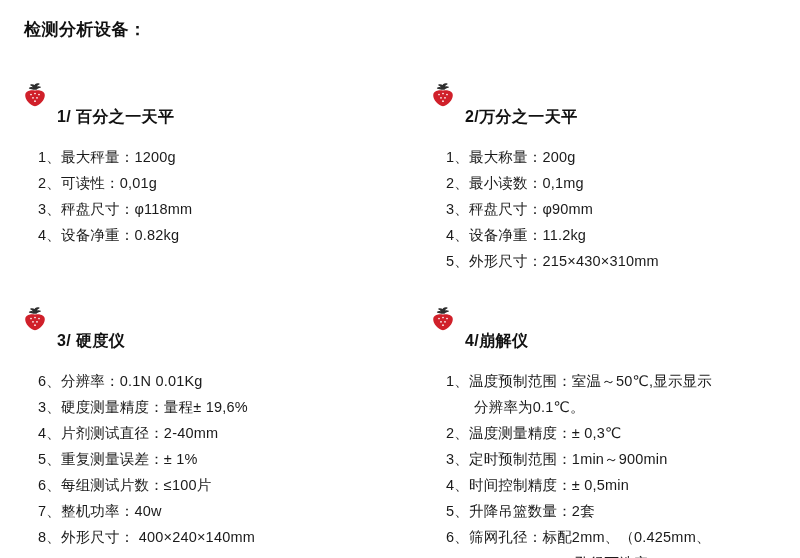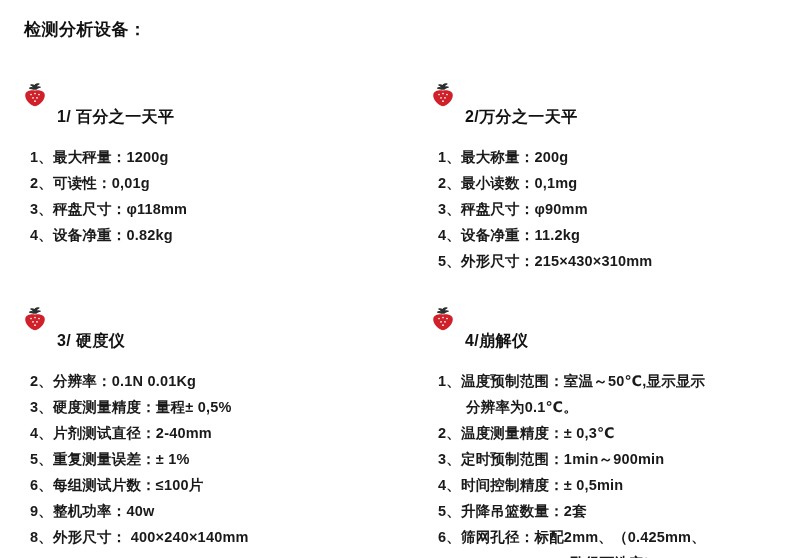--- a/index.html
+++ b/index.html
@@ -58,23 +58,22 @@
   .block-title {
     font-size: 16px;
     font-weight: bold;
     color: #111;
     letter-spacing: 0.4px;
     line-height: 1.2;
     margin-top: 43px;
   }
   .spec-list {
     list-style: none;
-    margin: 8px;
+    margin: 16px;
     padding: 0;
-    font-weight: bold;
   }
   .spec-list li {
     font-size: 14.5px;
     line-height: 26px;
     color: #1a1a1a;
     white-space: pre-wrap;
     letter-spacing: 0.2px;
   }
   .spec-list li .cont {
     display: block;
@@ -149,26 +148,26 @@
             <circle cx="13.0" cy="10.5" r="0.85" fill="#fff"></circle>
             <circle cx="17.0" cy="11.5" r="0.85" fill="#fff"></circle>
             <circle cx="11.0" cy="14.8" r="0.85" fill="#fff"></circle>
             <circle cx="15.0" cy="14.8" r="0.85" fill="#fff"></circle>
             <circle cx="13.0" cy="18.2" r="0.85" fill="#fff"></circle>
           </svg>
         </span>
         <span class="block-title">3/ 硬度仪</span>
       </div>
       <ul class="spec-list">
-        <li>2、分辨率：0.1N 0.01Kg</li>
-        <li>3、硬度测量精度：量程± 0,5%</li>
+        <li>6、分辨率：0.1N 0.01Kg</li>
+        <li>3、硬度测量精度：量程± 19,6%</li>
         <li>4、片剂测试直径：2-40mm</li>
         <li>5、重复测量误差：± 1%</li>
         <li>6、每组测试片数：≤100片</li>
-        <li>9、整机功率：40w</li>
+        <li>7、整机功率：40w</li>
         <li>8、外形尺寸： 400×240×140mm</li>
       </ul>
     </div>
 
     <div class="block c2 r2">
       <div class="block-head">
         <span class="strawberry">
           <svg width="26" height="24" viewBox="0 0 26 24" xmlns="http://www.w3.org/2000/svg">
             <path d="M13 23.3c-5.2-1.6-9.8-6.0-9.8-11.4 0-2.4 2.2-4.2 5.0-4.5 1.6-.2 3.3.1 4.8.1s3.2-.3 4.8-.1c2.8.3 5.0 2.1 5.0 4.5 0 5.4-4.6 9.8-9.8 11.4z" fill="#d0202a"></path>
             <path d="M13 1.2c1.3-.9 3-1.2 4.3-.6.5.2.4.8-.1 1.0-1.0.4-1.8 1.0-2.3 1.9 1.3-.5 2.8-.4 3.8.3.4.3.2.9-.3 1.0-1.6.2-3.0.9-3.9 2.0h-3.2C10.4 6.6 9 5.9 7.4 5.7c-.5-.1-.7-.7-.3-1.0 1.0-.7 2.5-.8 3.8-.3-.5-.9-1.3-1.5-2.3-1.9-.5-.2-.6-.8-.1-1.0 1.3-.6 3.0-.3 4.3.6z" fill="#2e2e2e"></path>

